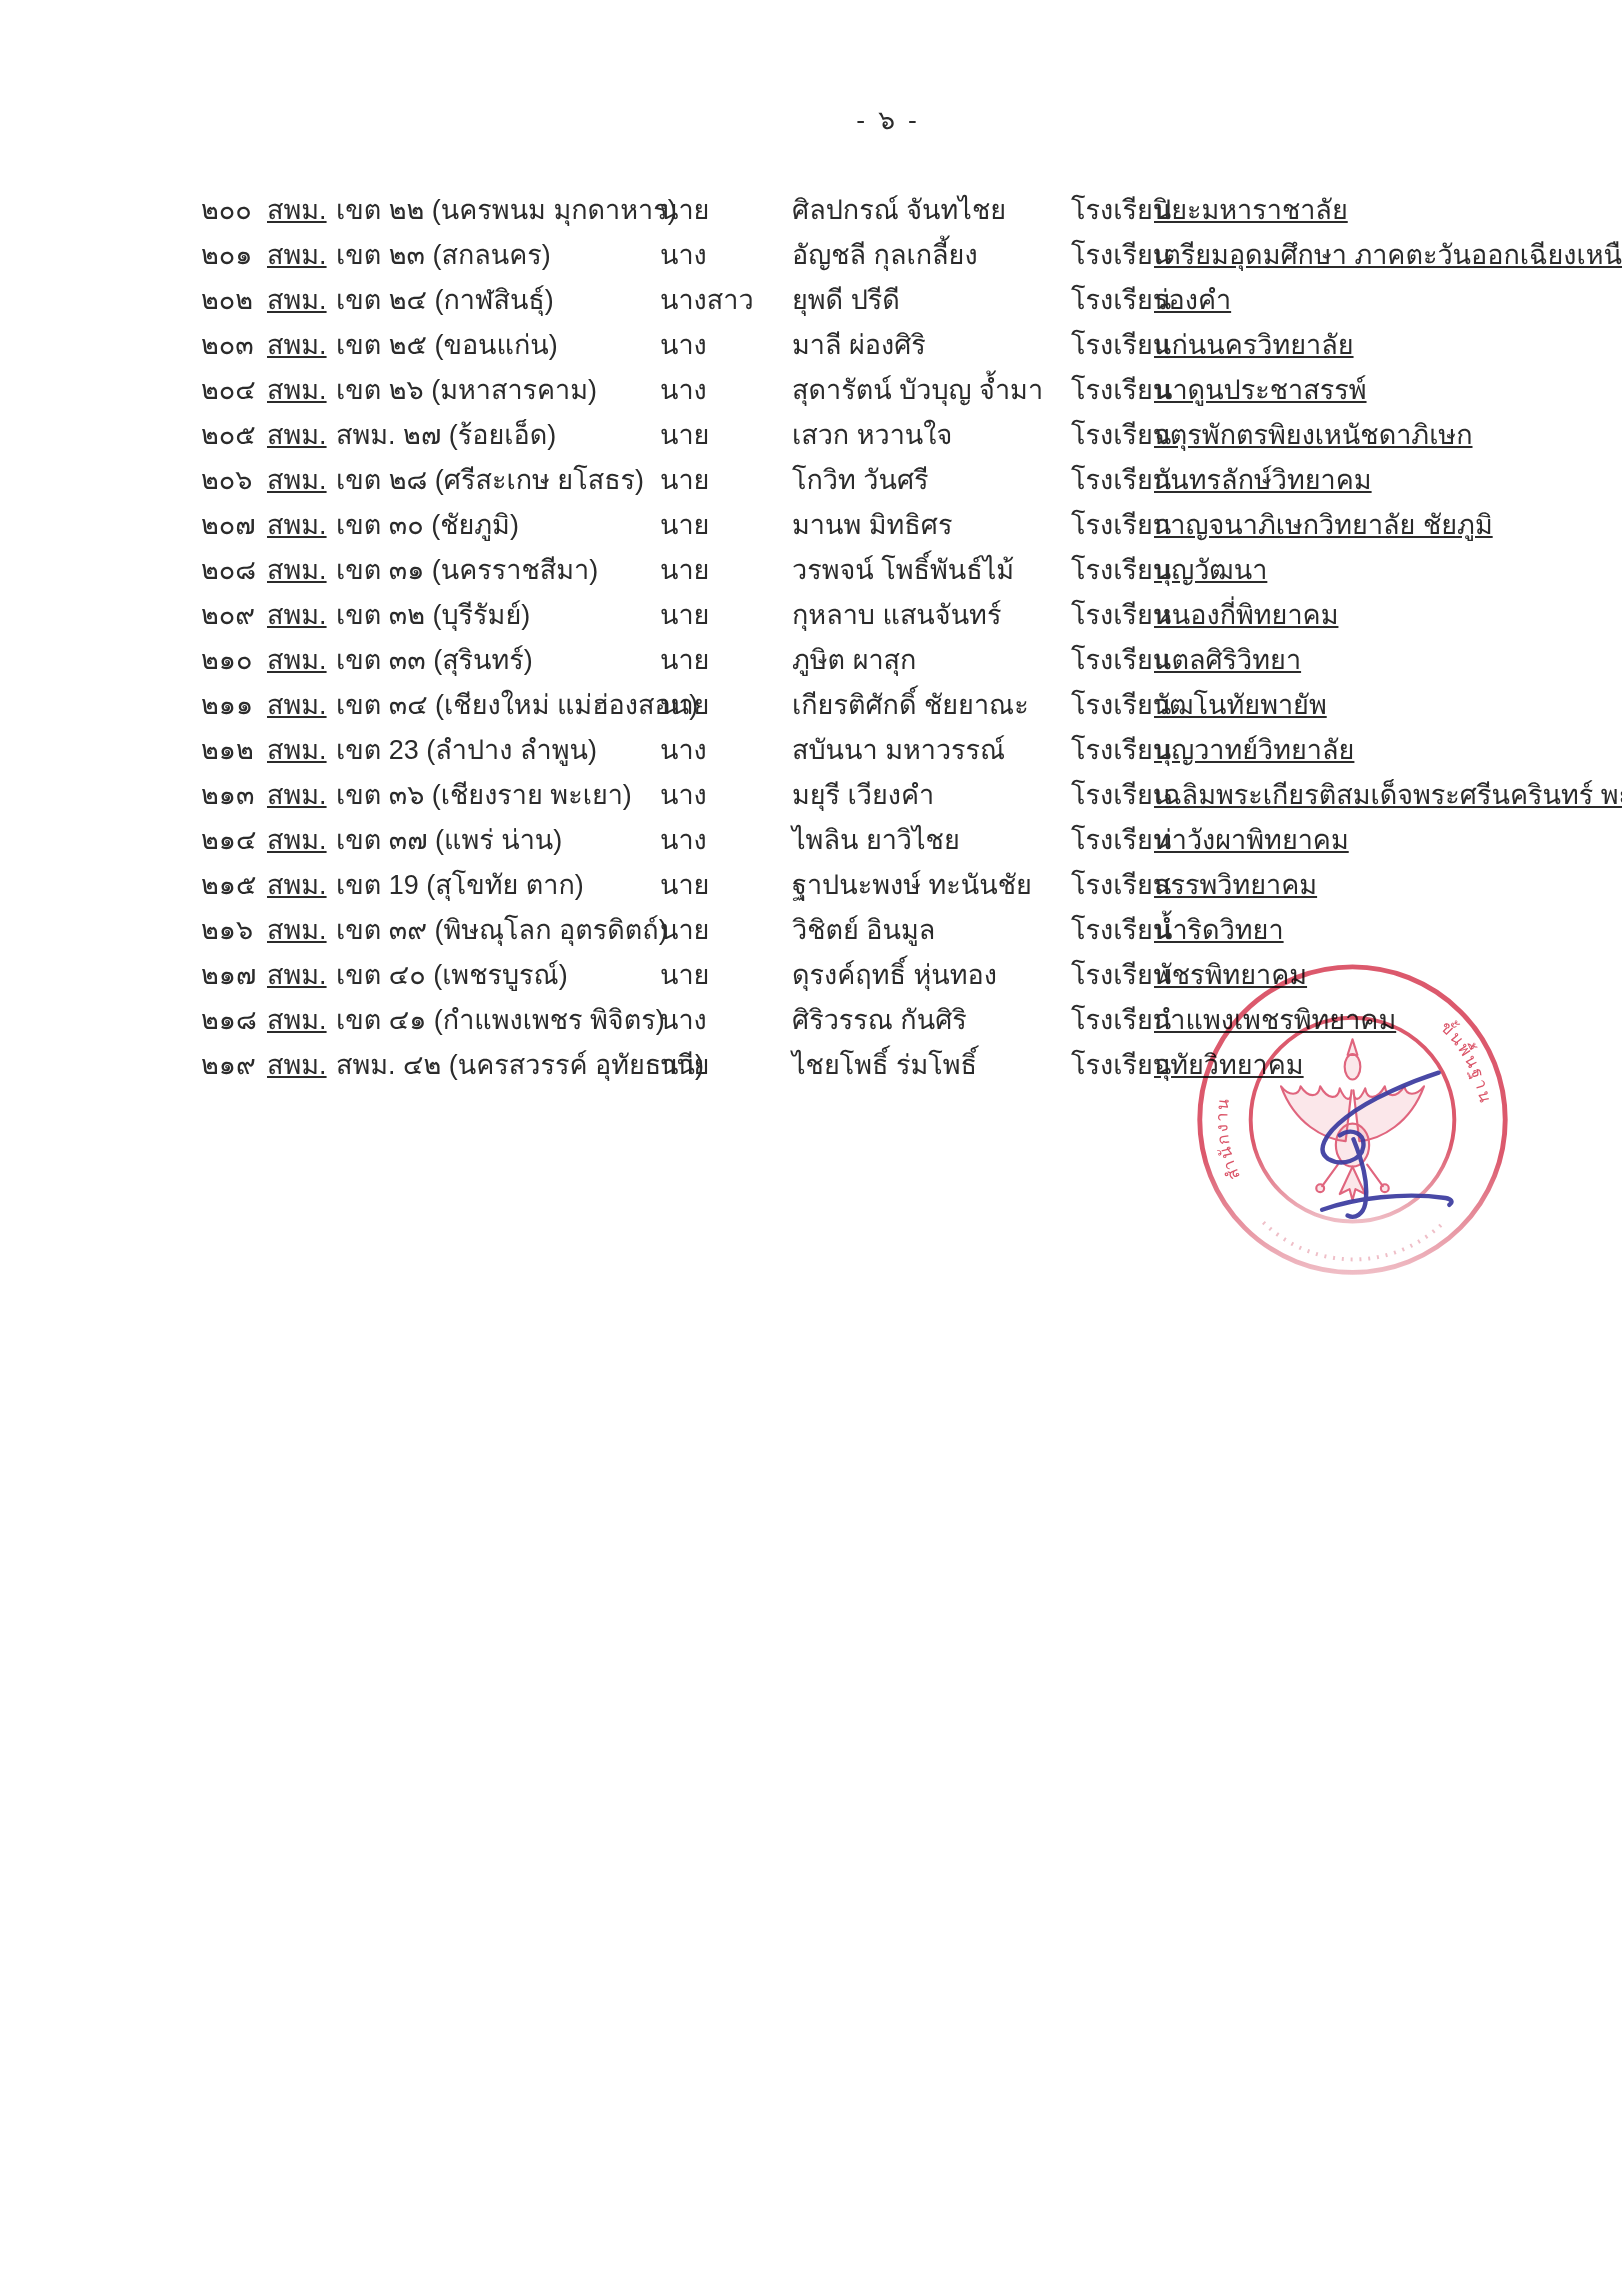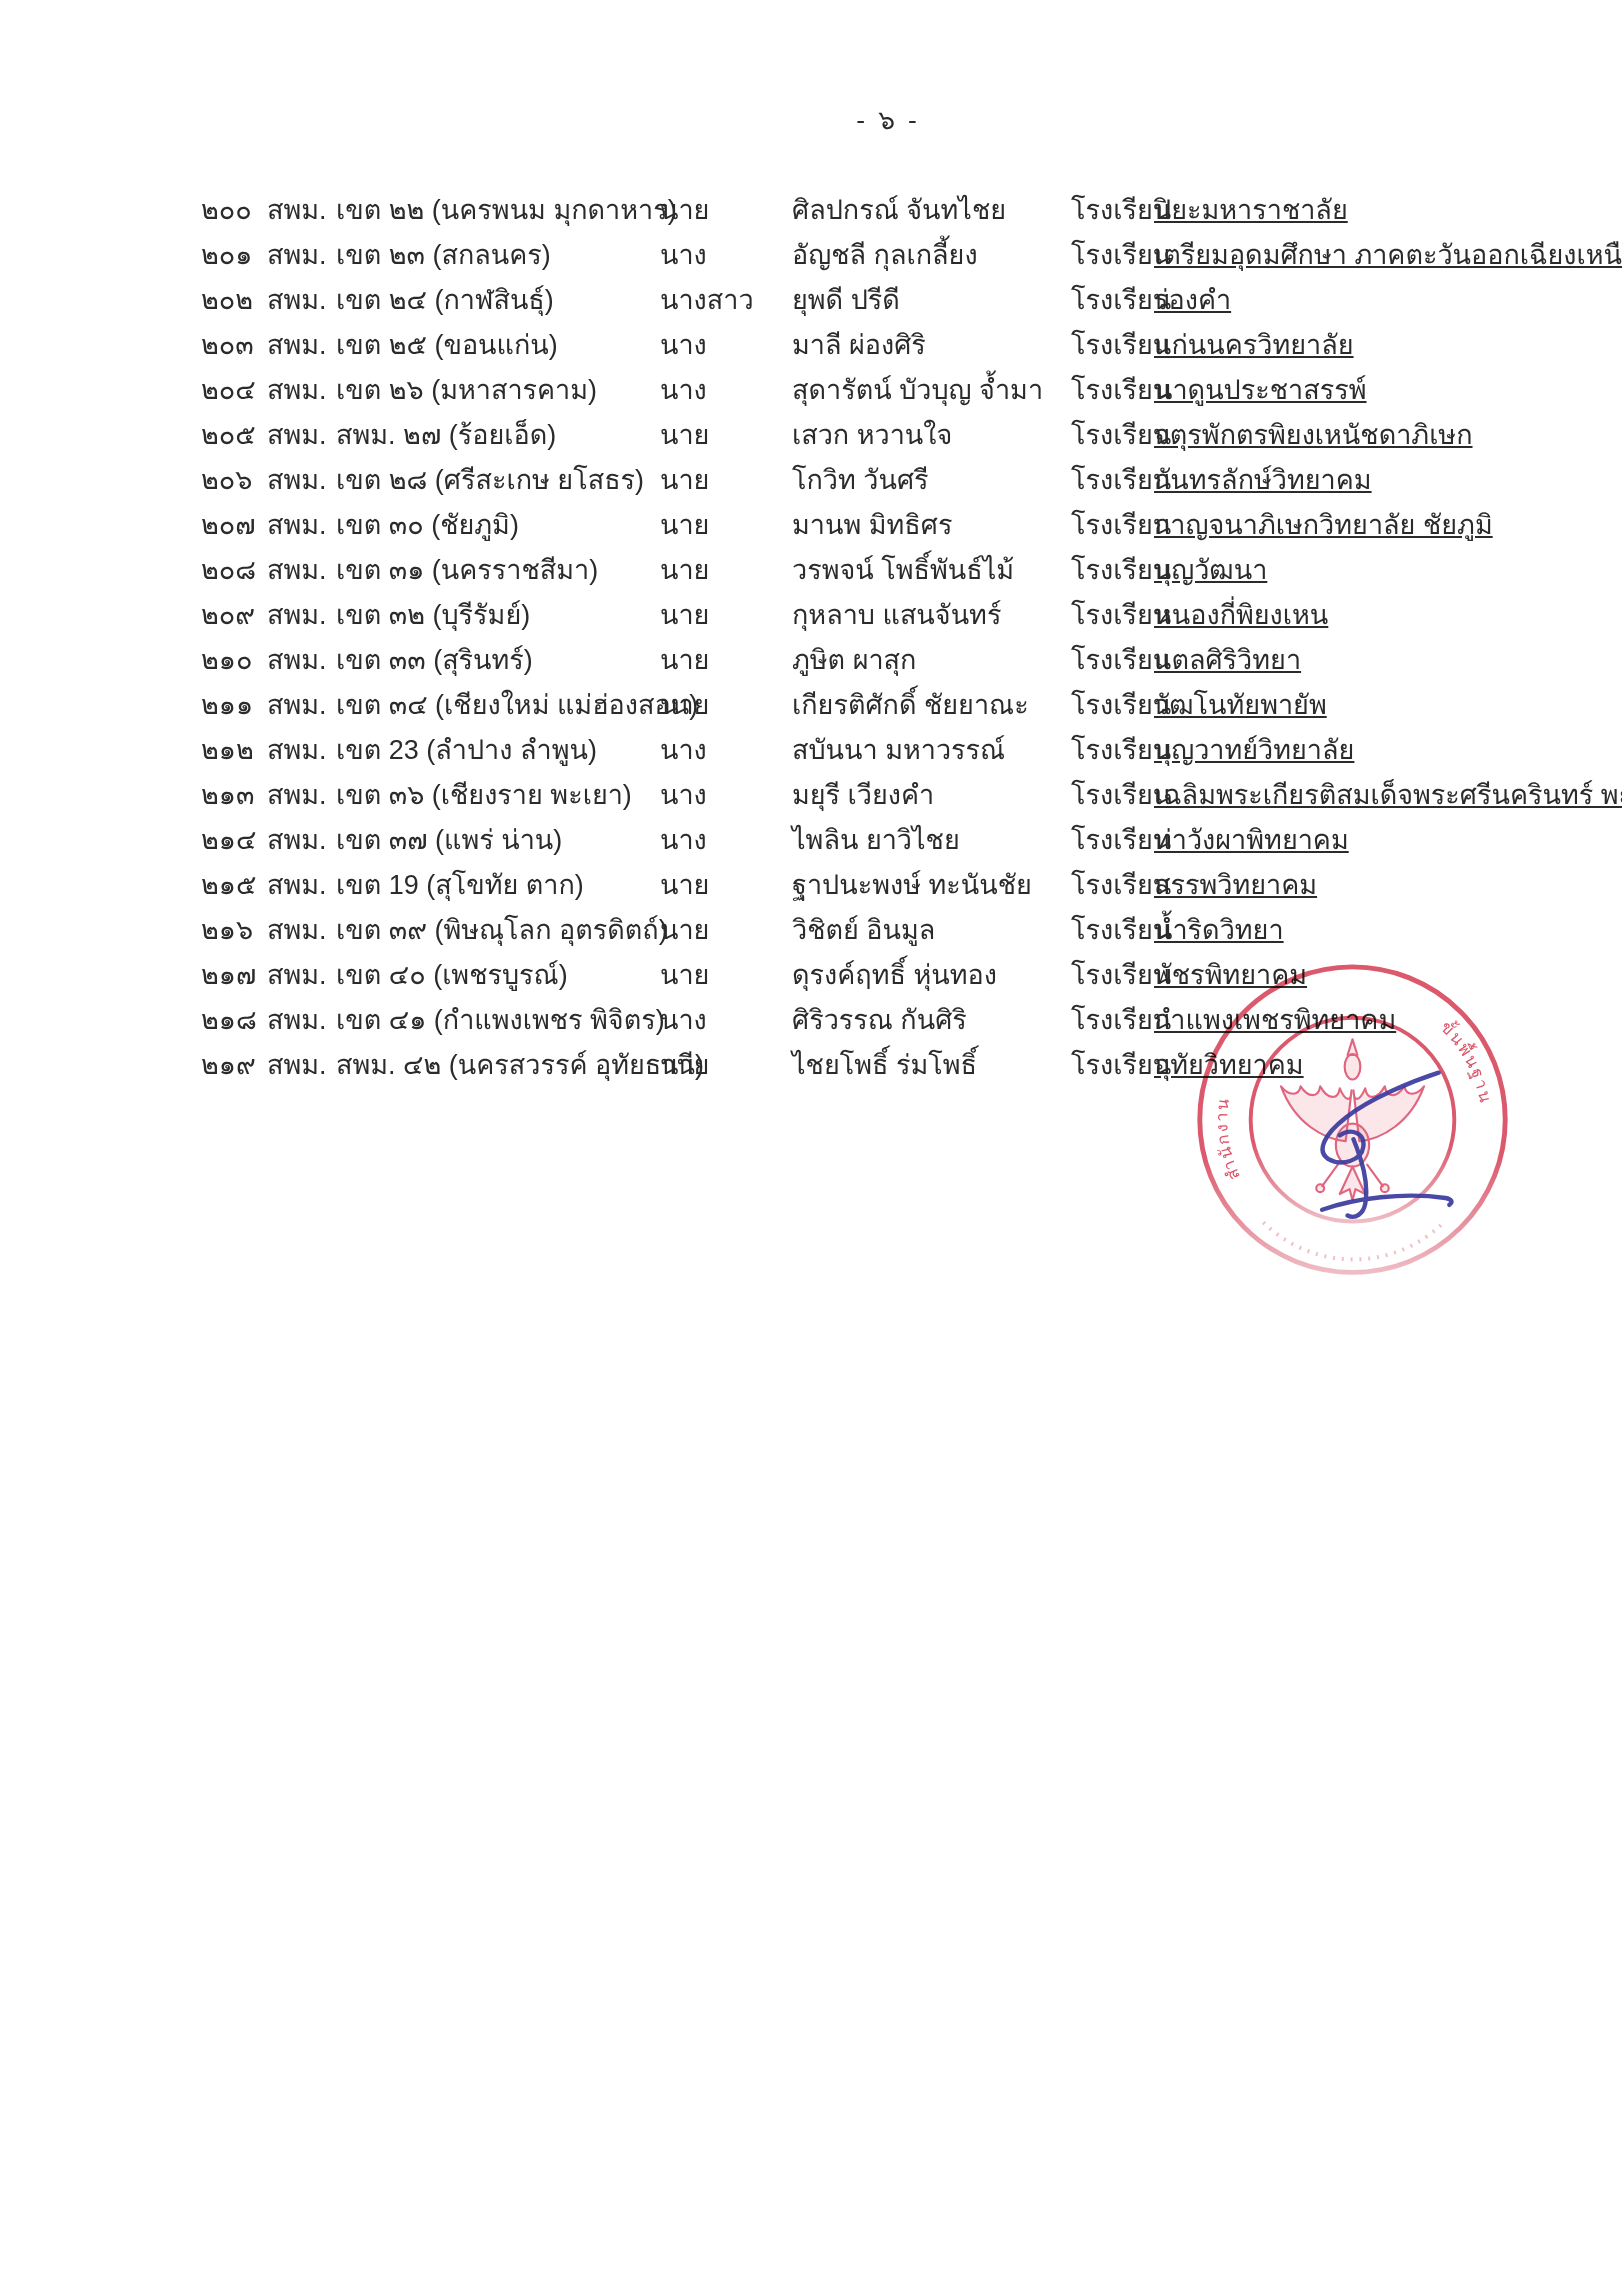--- a/index.html
+++ b/index.html
@@ -10,21 +10,21 @@
     color:#2b2b2b;
   }
   .page-number{
     position:absolute;left:841px;top:99px;width:94px;
     text-align:center;font-size:26.5px;letter-spacing:2.9px;
   }
   .roster{position:absolute;left:201px;top:188px;width:1380px;}
   .row{display:flex;align-items:center;height:45px;white-space:nowrap;font-size:27px;line-height:1;}
   .c{flex:0 0 auto;overflow:visible;}
   .c.no{width:66px;}
-  .c.org{width:69px;}
+  .c.org{width:69px;text-decoration:underline;}
   .c.district{width:324px;}
   .c.title{width:132px;}
   .c.name{width:279px;}
   .c.school-label{width:83px;}
   .c.school{flex:1 1 auto;text-decoration:underline;}
   .stamp{
     position:absolute;left:1189px;top:963px;width:327px;height:327px;
     mix-blend-mode:multiply;
   }
   .stamp svg{display:block;width:100%;height:100%;}
@@ -118,21 +118,21 @@
       <span class="c school-label">โรงเรียน</span>
       <span class="c school">บุญวัฒนา</span>
     </div>
       <div class="row">
       <span class="c no">๒๐๙</span>
       <span class="c org">สพม.</span>
       <span class="c district">เขต ๓๒ (บุรีรัมย์)</span>
       <span class="c title">นาย</span>
       <span class="c name">กุหลาบ แสนจันทร์</span>
       <span class="c school-label">โรงเรียน</span>
-      <span class="c school">หนองกี่พิยงเหน</span>
+      <span class="c school">หนองกี่พิทยาคม</span>
     </div>
       <div class="row">
       <span class="c no">๒๑๐</span>
       <span class="c org">สพม.</span>
       <span class="c district">เขต ๓๓ (สุรินทร์)</span>
       <span class="c title">นาย</span>
       <span class="c name">ภูษิต ผาสุก</span>
       <span class="c school-label">โรงเรียน</span>
       <span class="c school">แตลศิริวิทยา</span>
     </div>

